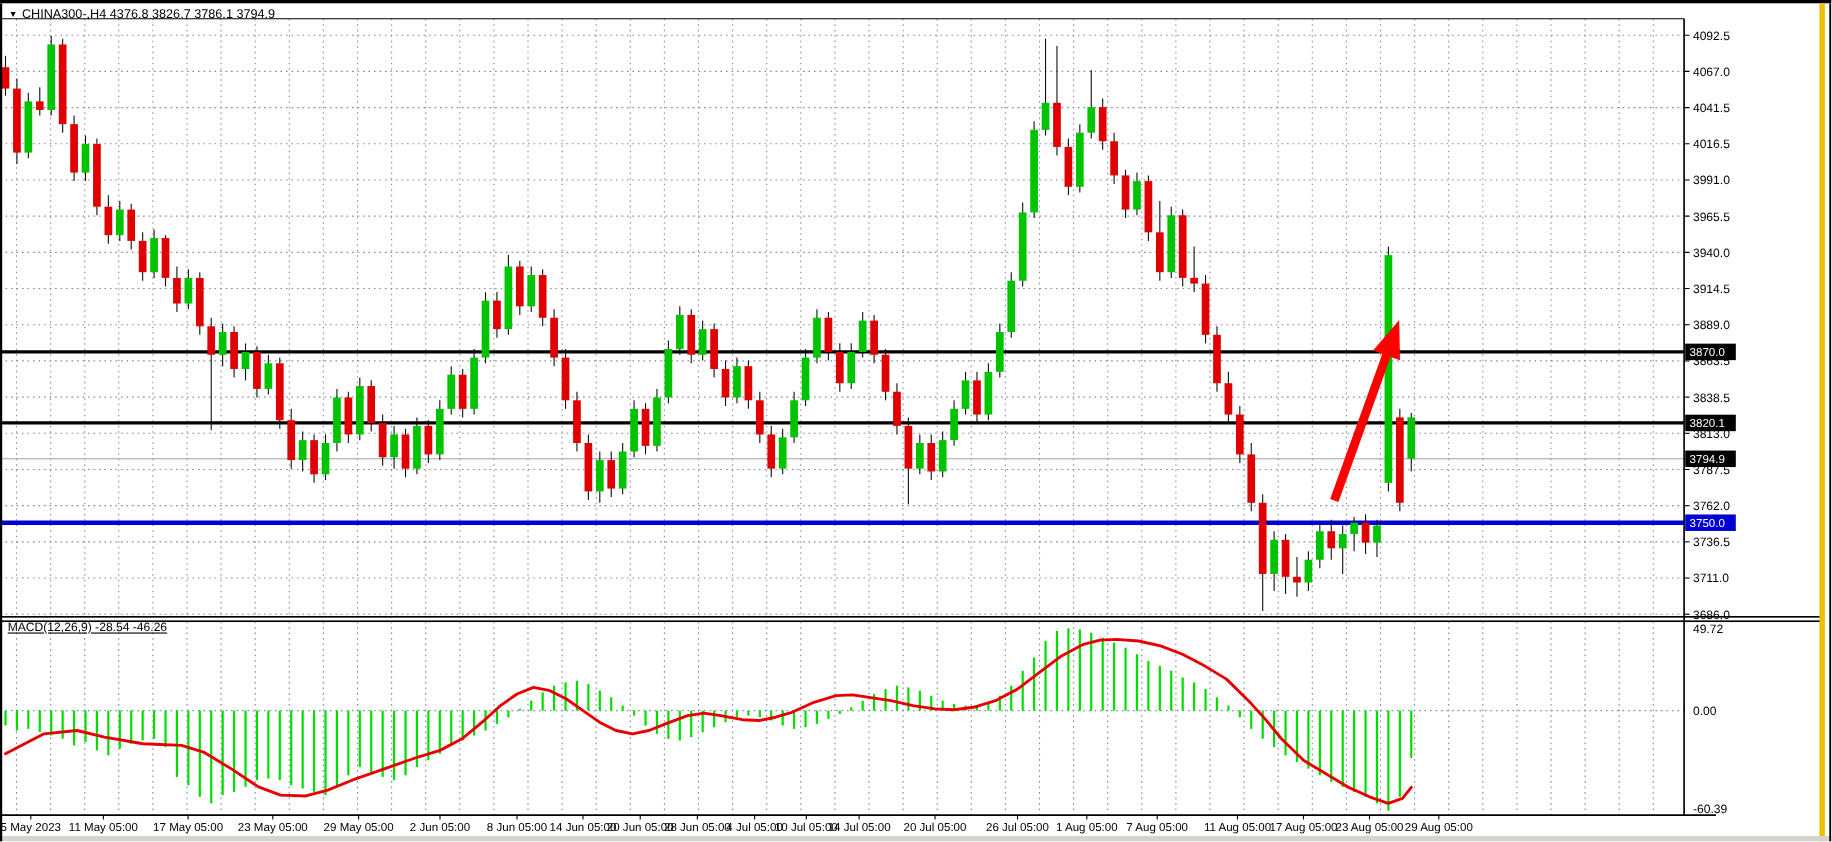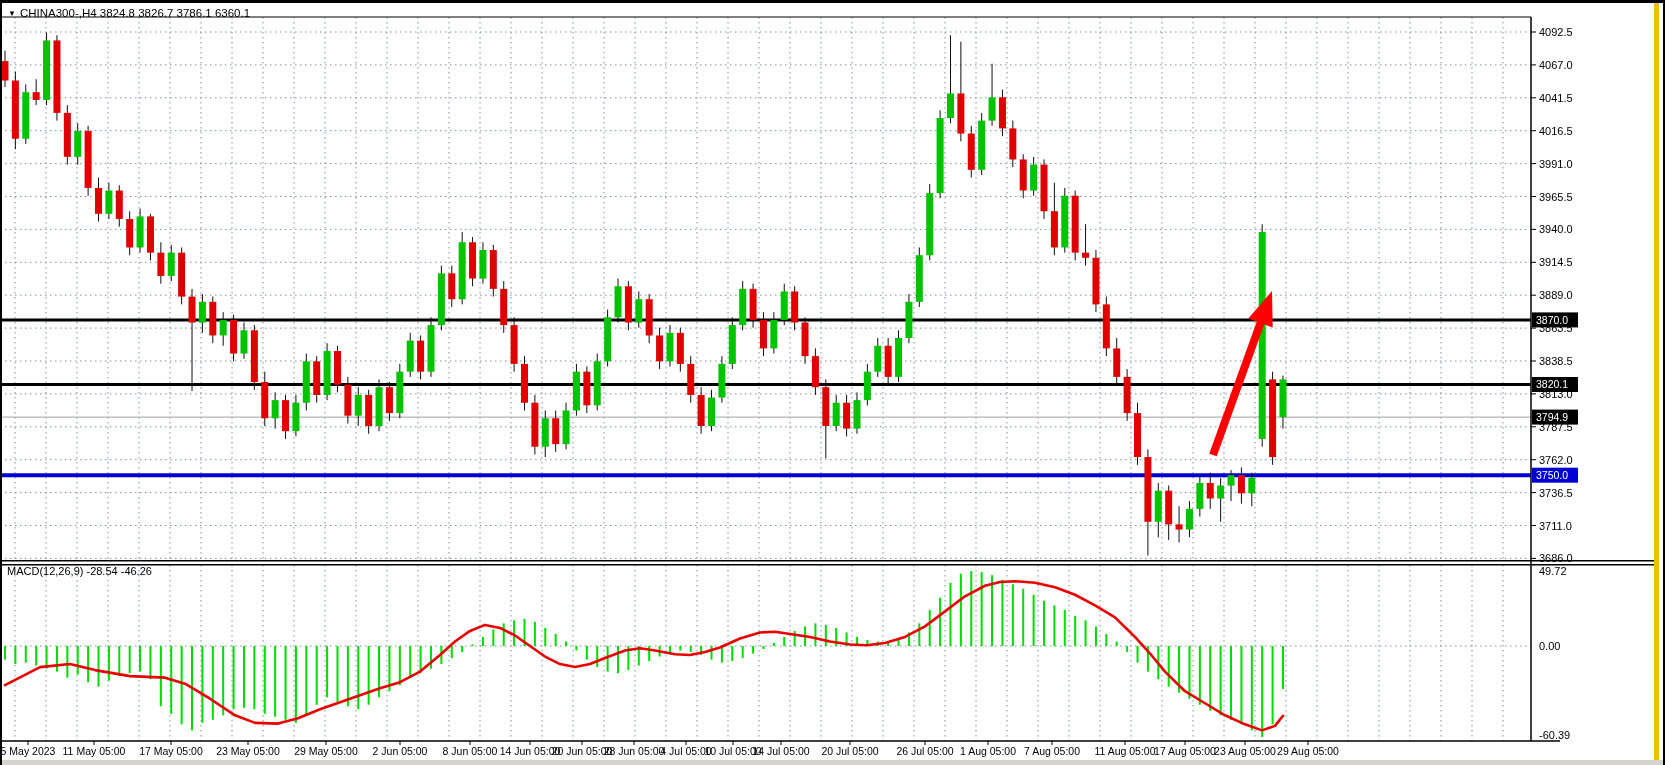--- a/index.html
+++ b/index.html
@@ -1,21 +1,21 @@
 <!DOCTYPE html>
 <html><head>
 <meta charset="utf-8">
 <style>
   html,body{margin:0;padding:0;background:#fff;}
   #win{position:relative;width:1665px;height:765px;background:#fff;overflow:hidden;
        font-family:"Liberation Sans",sans-serif;border-top:3px solid #000;box-sizing:border-box;}
   #chart-svg{position:absolute;left:0;top:0;}
   .overlay-title{position:absolute;left:8px;top:4px;font-size:11.5px;color:#000;white-space:pre;}
   .overlay-title .dd{font-size:8px;vertical-align:1px;margin-right:4px;cursor:pointer;}
-  .macd-label{position:absolute;left:7px;top:562px;font-size:11px;color:#000;}
+  .macd-label{position:absolute;left:7px;top:562px;font-size:11px;color:#000;text-decoration:underline;}
   .edge-strip{position:absolute;top:0;width:5px;height:765px;background:#EFC000;left:1654px;}
   .rborder{position:absolute;top:0;right:0;width:2px;height:765px;background:#000;}
   .lborder{position:absolute;top:0;left:0;width:2px;height:765px;background:#000;}
   .bottom-strip{position:absolute;left:0;top:757px;width:1665px;height:8px;background:#D6D3CE;}
   .axis-hit{position:absolute;background:transparent;}
 </style>
 </head>
 <body>
 
 <div id="win">
@@ -602,21 +602,21 @@
       <line x1="1185" y1="738" x2="1185" y2="742" stroke="#000" stroke-width="1"></line>
       <text x="1185" y="752" font-size="10.5" font-family="Liberation Sans, sans-serif" fill="#000" text-anchor="middle">17 Aug 05:00</text>
       <line x1="1245" y1="738" x2="1245" y2="742" stroke="#000" stroke-width="1"></line>
       <text x="1245" y="752" font-size="10.5" font-family="Liberation Sans, sans-serif" fill="#000" text-anchor="middle">23 Aug 05:00</text>
       <line x1="1308" y1="738" x2="1308" y2="742" stroke="#000" stroke-width="1"></line>
       <text x="1308" y="752" font-size="10.5" font-family="Liberation Sans, sans-serif" fill="#000" text-anchor="middle">29 Aug 05:00</text>
       <line x1="1213" y1="452" x2="1262.521543912527" y2="314.34689488721295" stroke="#FF0000" stroke-width="8"></line>
       <polygon points="1272,288 1248.257959267577,315.59194632243185 1272.7229330914174,324.3933698322282" fill="#FF0000"></polygon>
     </svg>
 
-  <div class="overlay-title"><span class="dd">▼</span><span>CHINA300-,H4</span><span> </span><span>3824.8 3826.7 3786.1 6360.1</span></div>
+  <div class="overlay-title"><span class="dd">▼</span><span>CHINA300-,H4</span><span> </span><span>4376.8 3826.7 3786.1 3794.9</span></div>
 
   <div class="macd-label">MACD(12,26,9) -28.54 -46.26</div>
 
   <div class="axis-hit" style="left:1531px;top:14px;width:124px;height:724px;cursor:ns-resize;"></div>
   <div class="axis-hit" style="left:0;top:738px;width:1531px;height:20px;cursor:ew-resize;"></div>
 
   <div class="edge-strip"></div>
   <div class="bottom-strip"></div>
   <div class="lborder"></div>
   <div class="rborder"></div>

